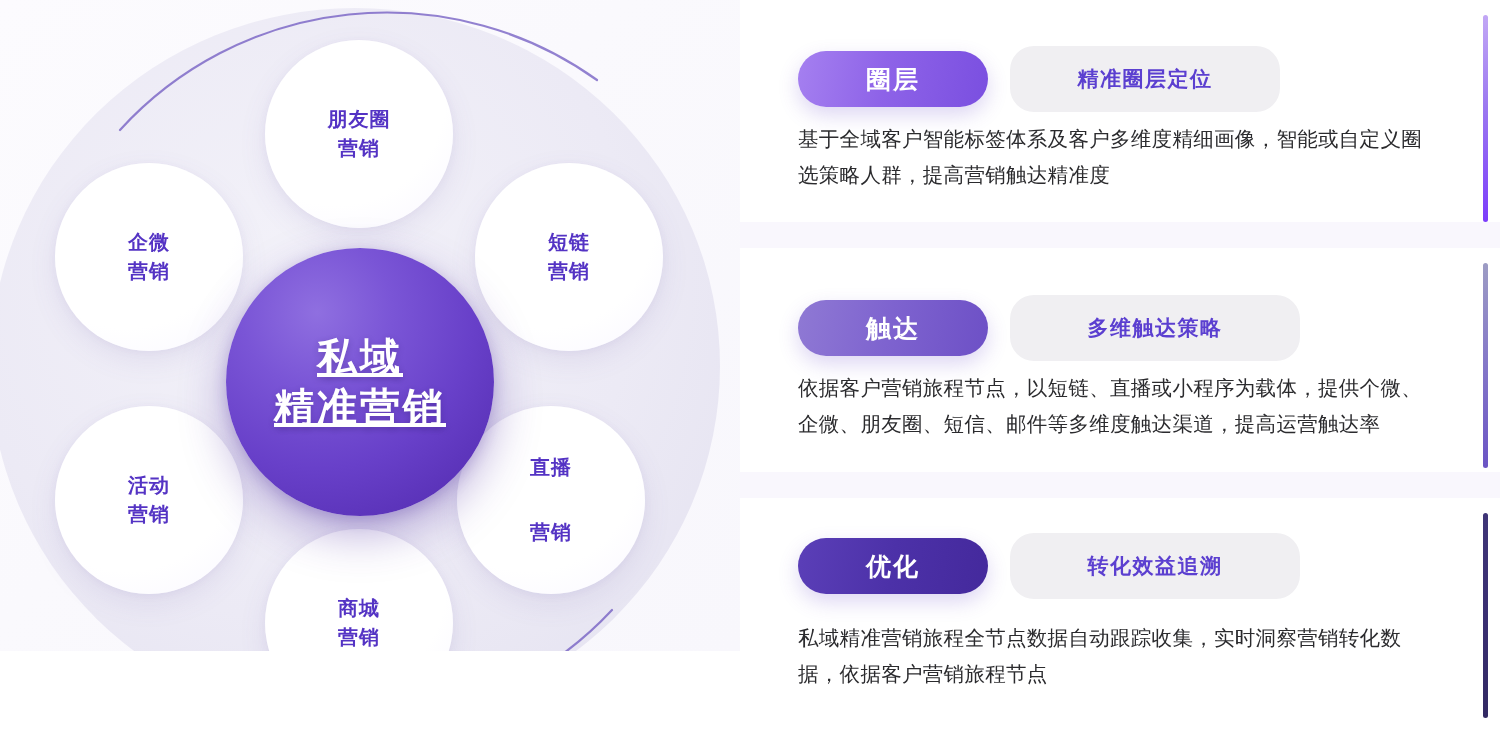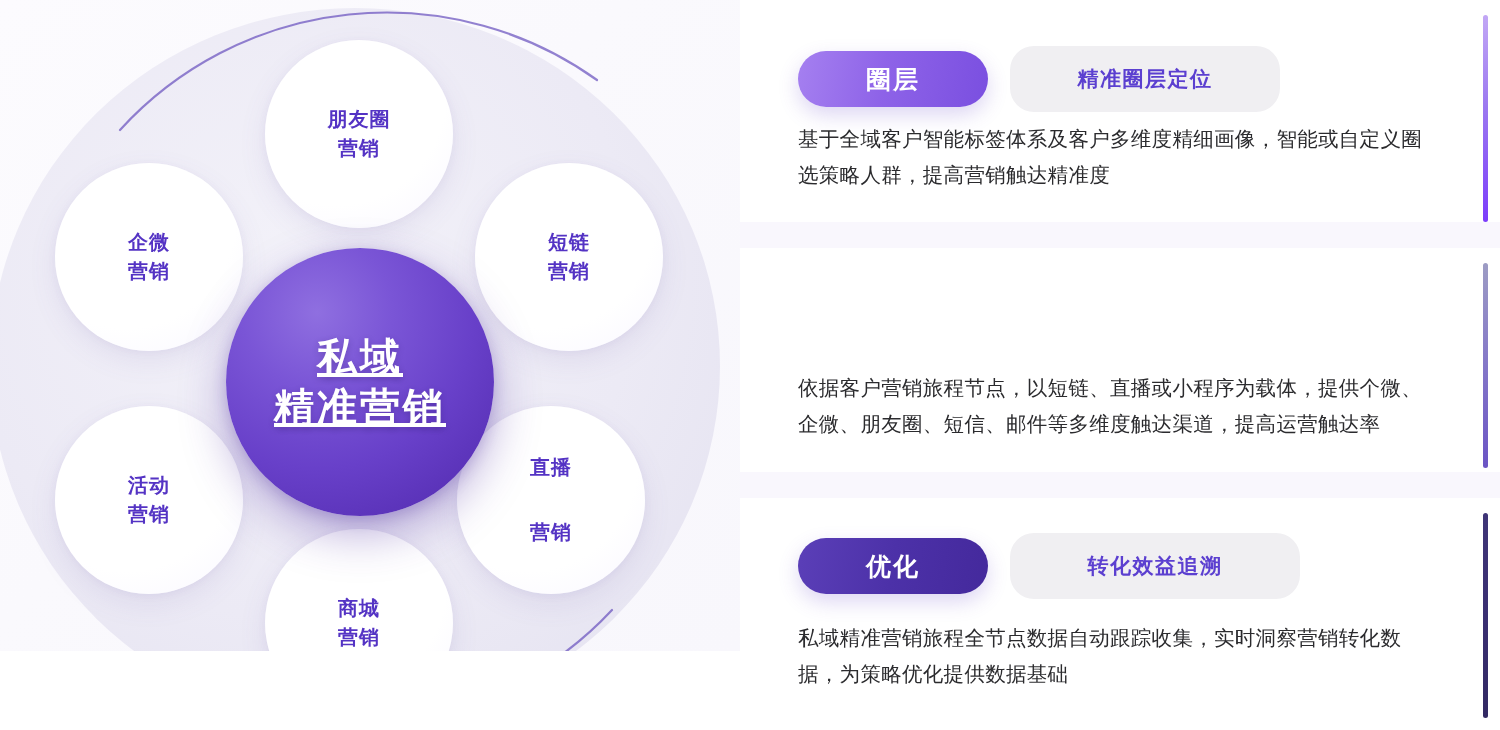--- a/index.html
+++ b/index.html
@@ -165,27 +165,31 @@
     <div class="section sec1">
       <div class="pillrow">
         <div class="pill-main g1">圈层</div>
         <div class="pill-sub">精准圈层定位</div>
       </div>
       <div class="desc">基于全域客户智能标签体系及客户多维度精细画像，智能或自定义圈选策略人群，提高营销触达精准度</div>
       <div class="accent a1"></div>
     </div>
 
     <div class="section sec2">
+      <div class="pillrow">
+        <div class="pill-main g2">触达</div>
+        <div class="pill-sub">多维触达策略</div>
+      </div>
       <div class="desc">依据客户营销旅程节点，以短链、直播或小程序为载体，提供个微、企微、朋友圈、短信、邮件等多维度触达渠道，提高运营触达率</div>
       <div class="accent a2"></div>
     </div>
 
     <div class="section sec3">
       <div class="pillrow">
         <div class="pill-main g3">优化</div>
         <div class="pill-sub">转化效益追溯</div>
       </div>
-      <div class="desc">私域精准营销旅程全节点数据自动跟踪收集，实时洞察营销转化数据，为策略优化提供数据基础</div>
+      <div class="desc">私域精准营销旅程全节点数据自动跟踪收集，实时洞察营销转化数据，依据客户营销旅程节点</div>
       <div class="accent a3"></div>
     </div>
 
   </div>
 </div>
 
 </body></html>

